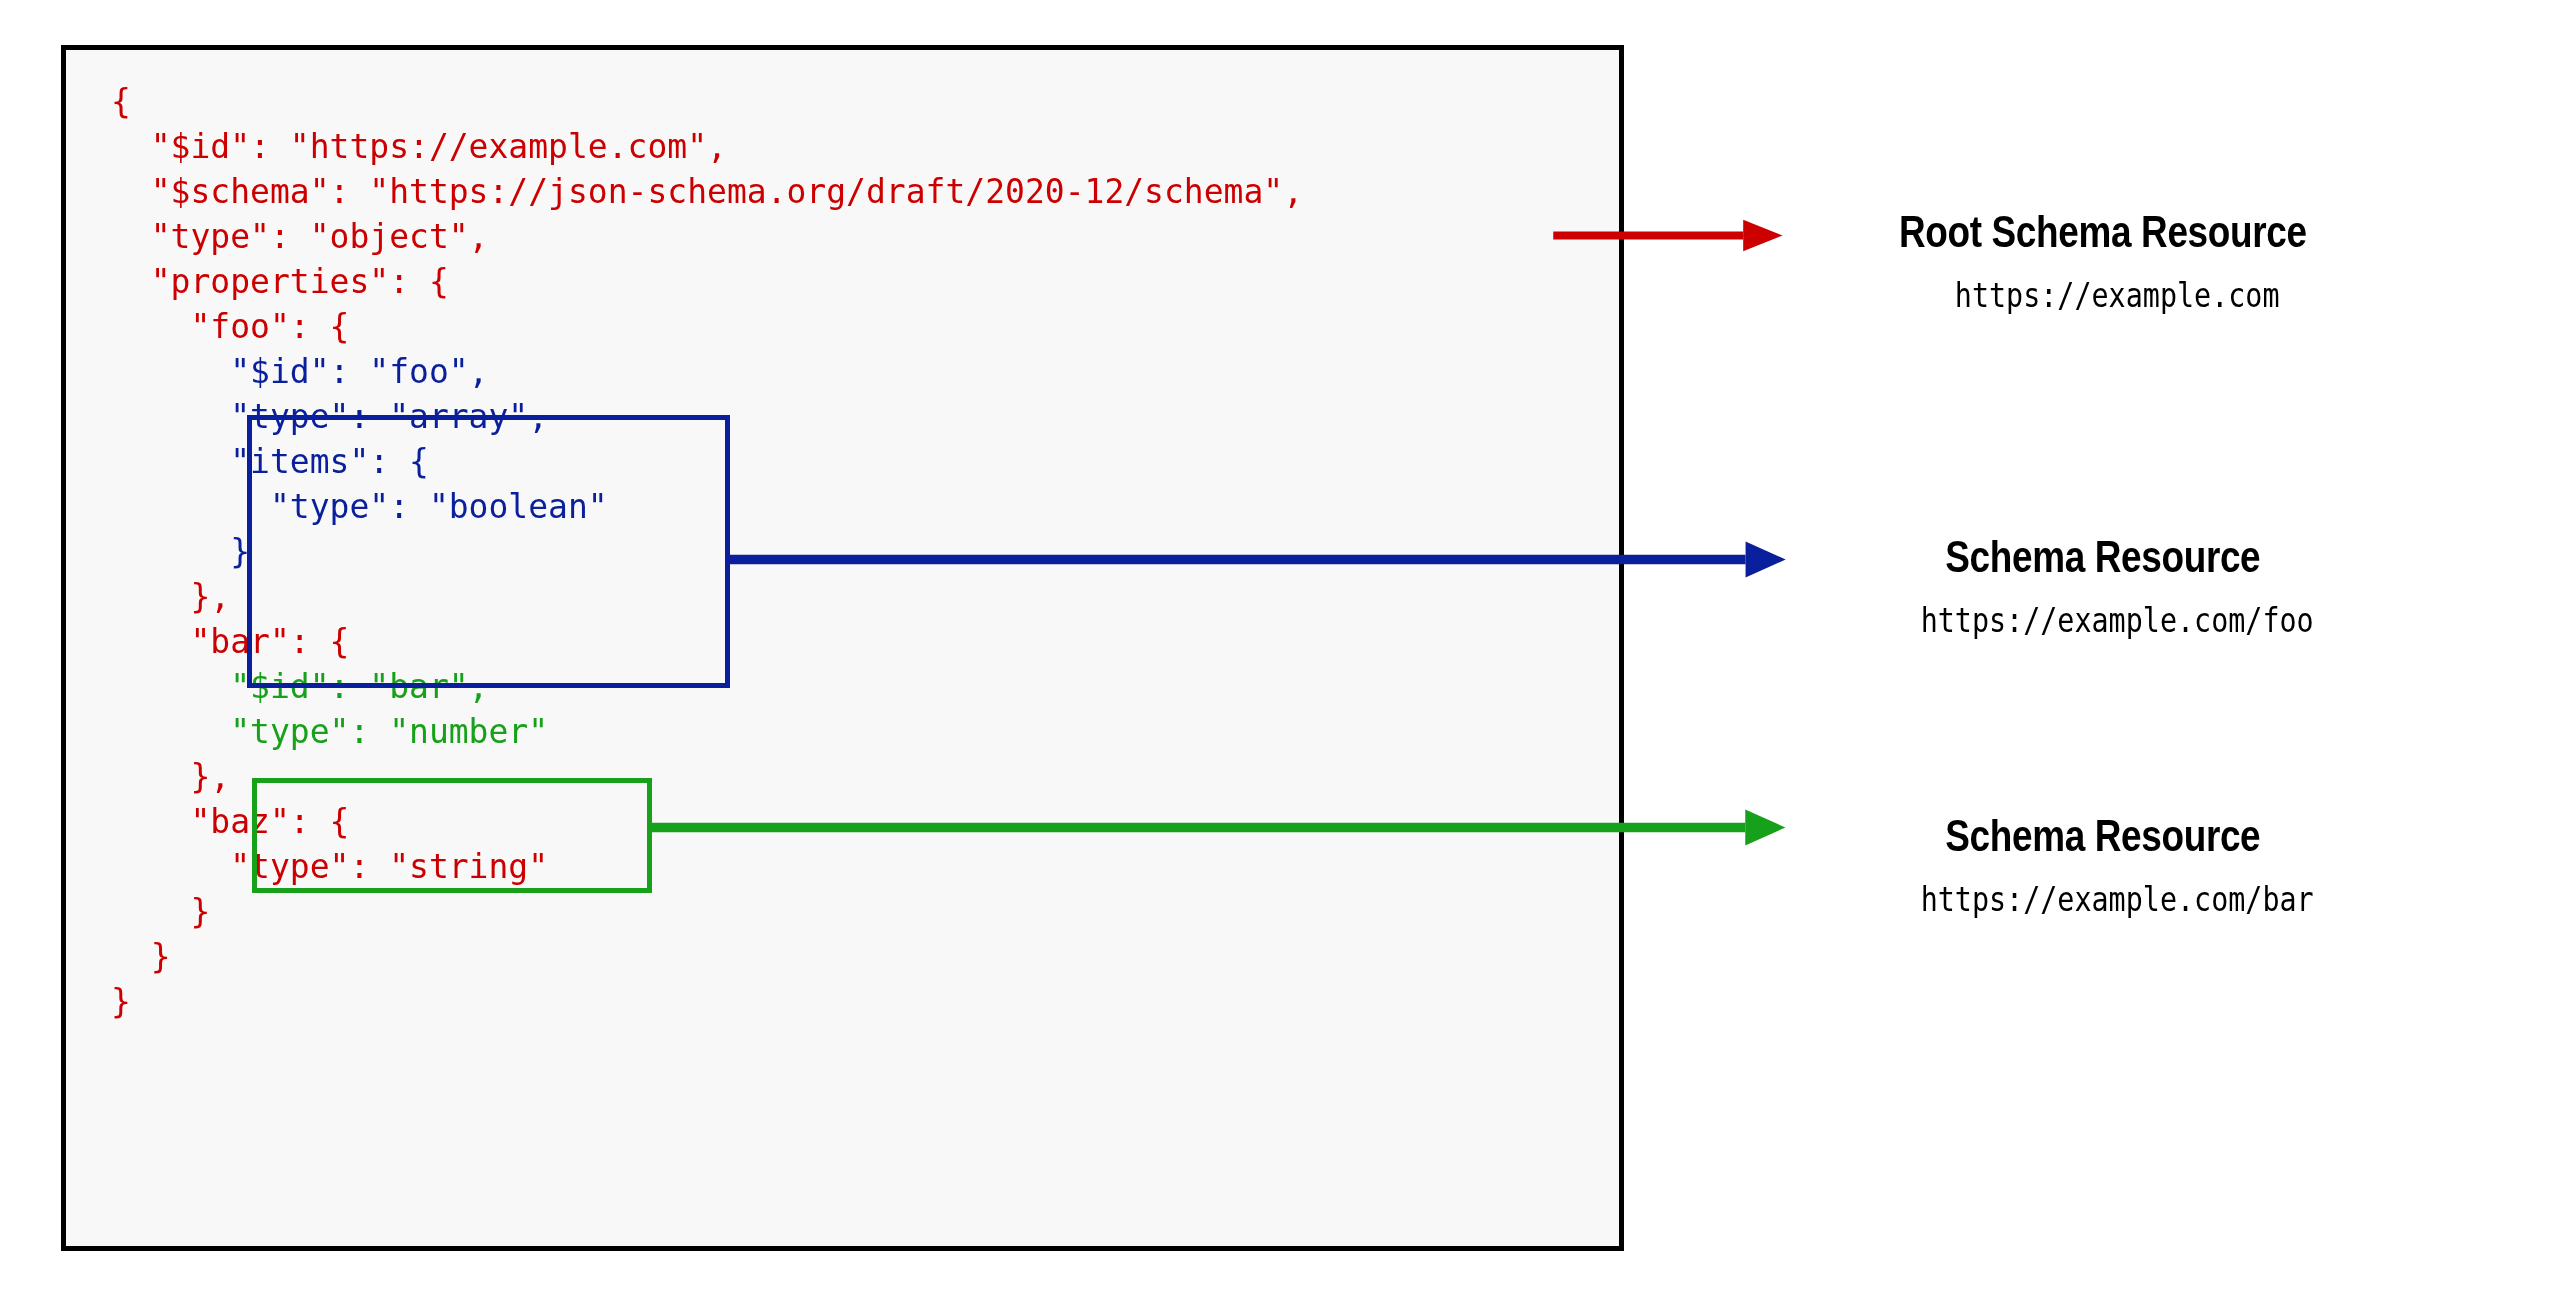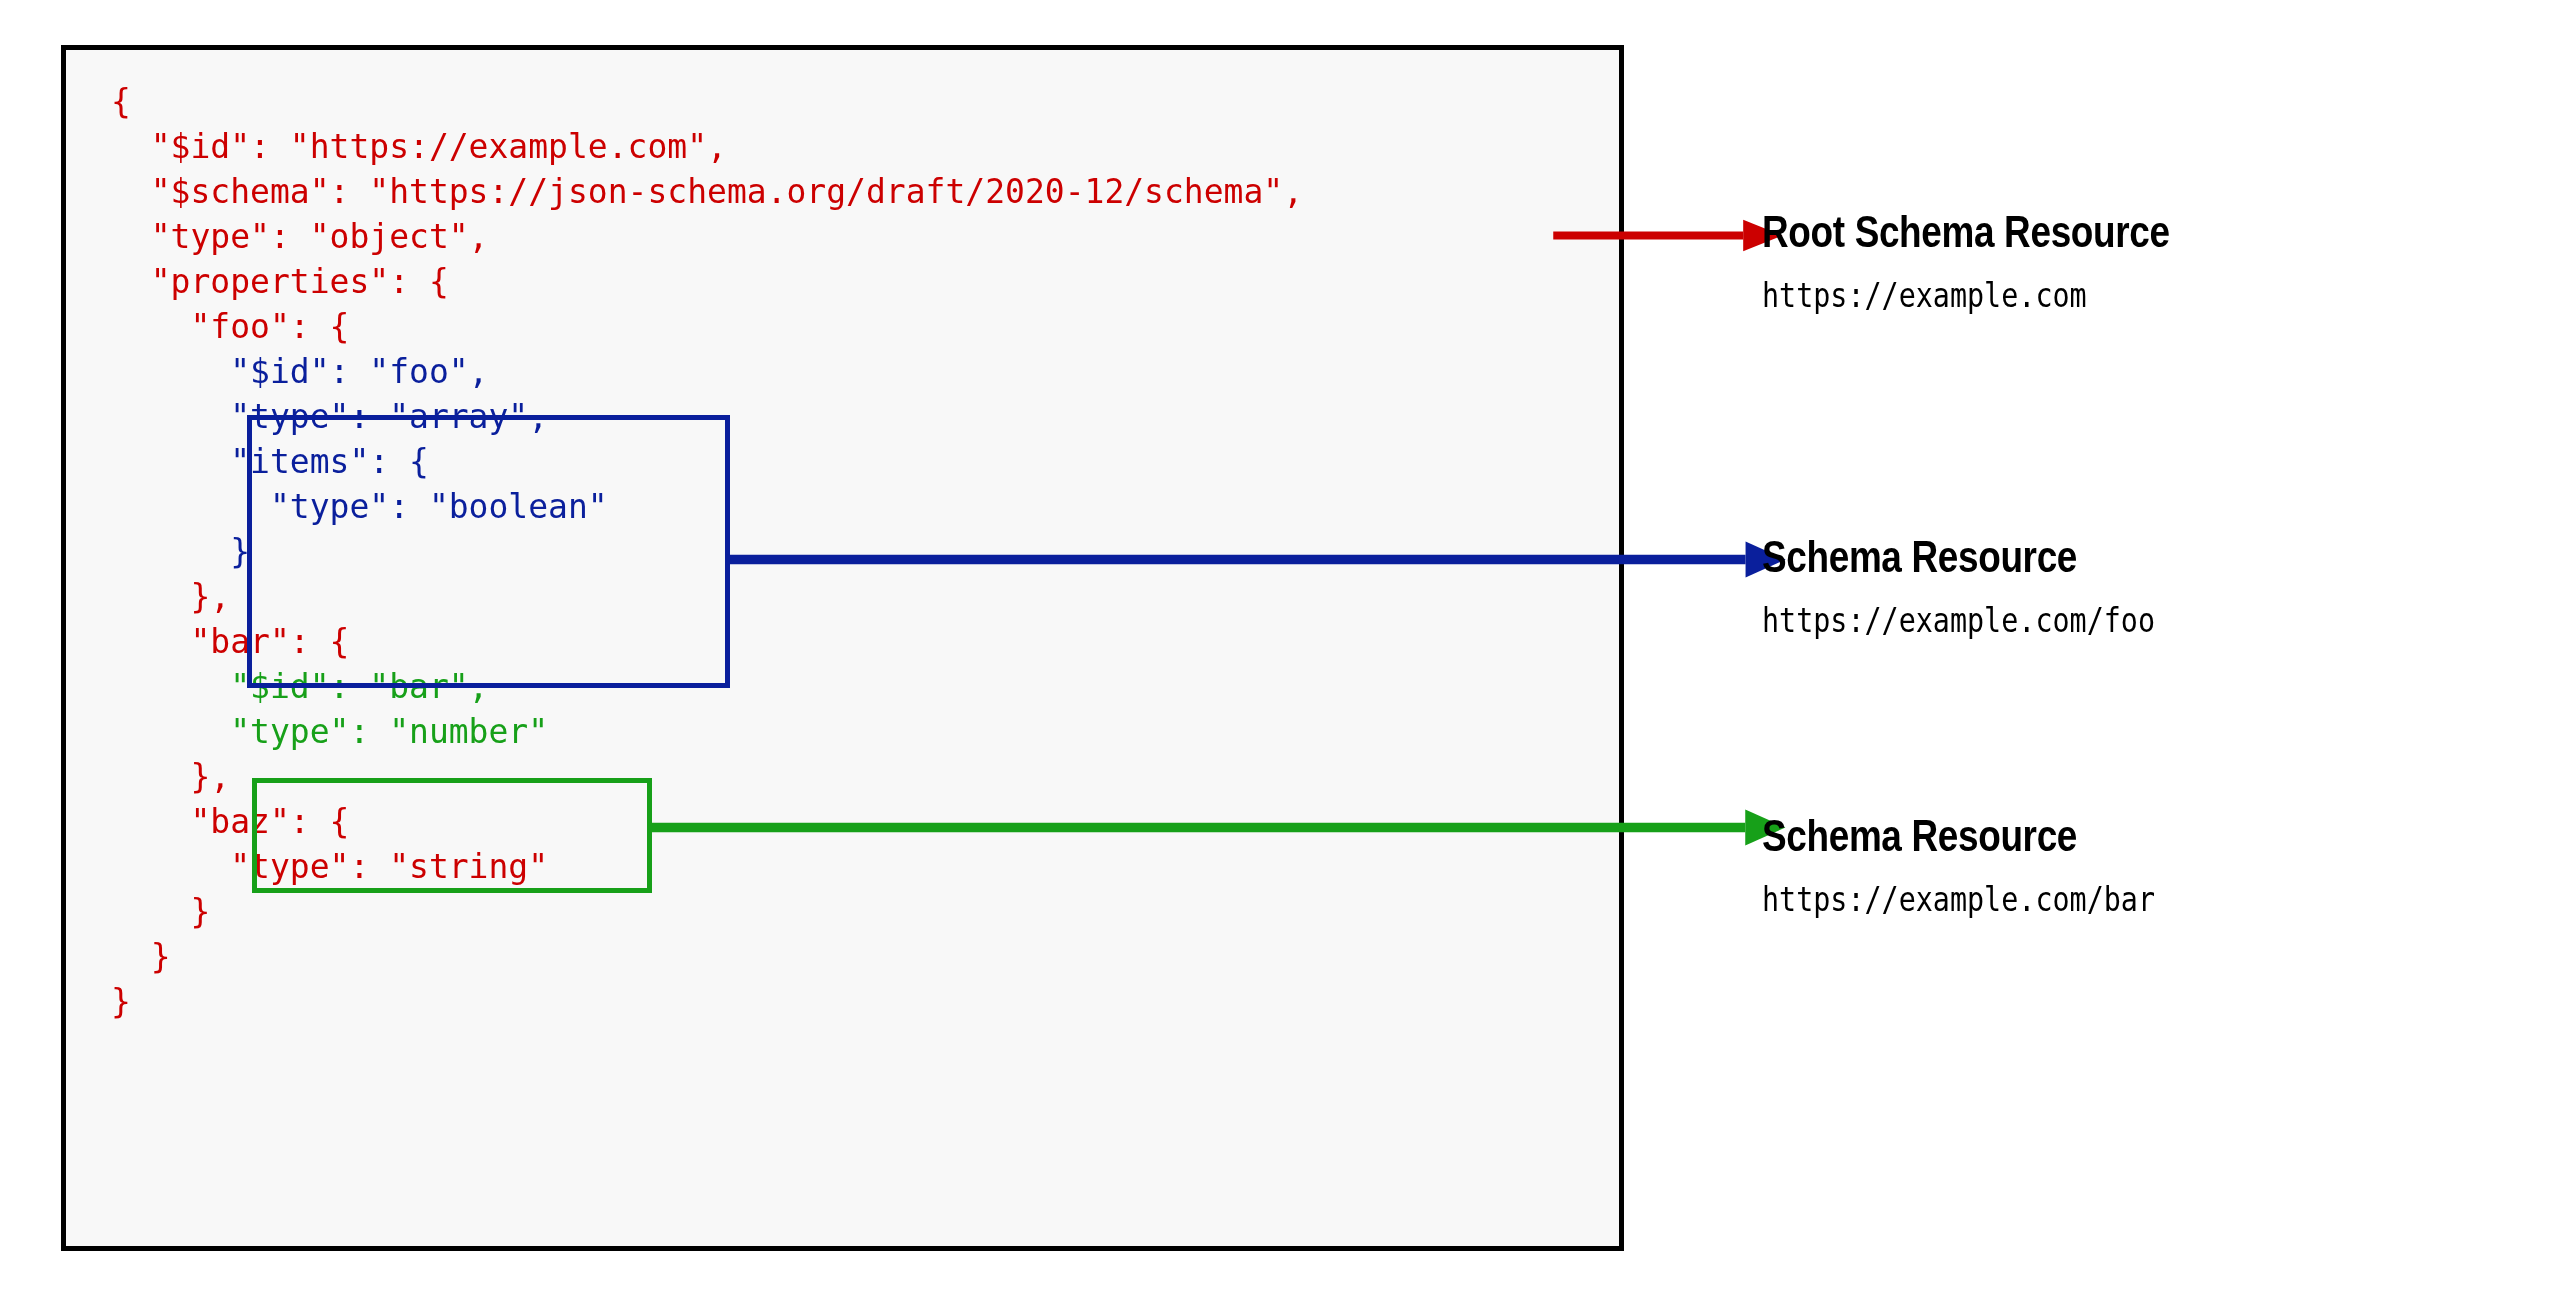--- a/index.html
+++ b/index.html
@@ -67,22 +67,23 @@
 
   
   .arrow-svg {
     position: absolute;
     overflow: visible;
   }
 
   
   .callout {
     position: absolute;
-    left: 1762px;
+    left: 1808px;
     width: 719px;
+    text-align: center;
   }
   .callout-title {
     font-family: "Liberation Sans", sans-serif;
     font-weight: bold;
     font-size: 45px;
     line-height: 50px;
     color: #000000;
     letter-spacing: -0.4px;
     transform: scaleX(0.82);
     transform-origin: left center;

